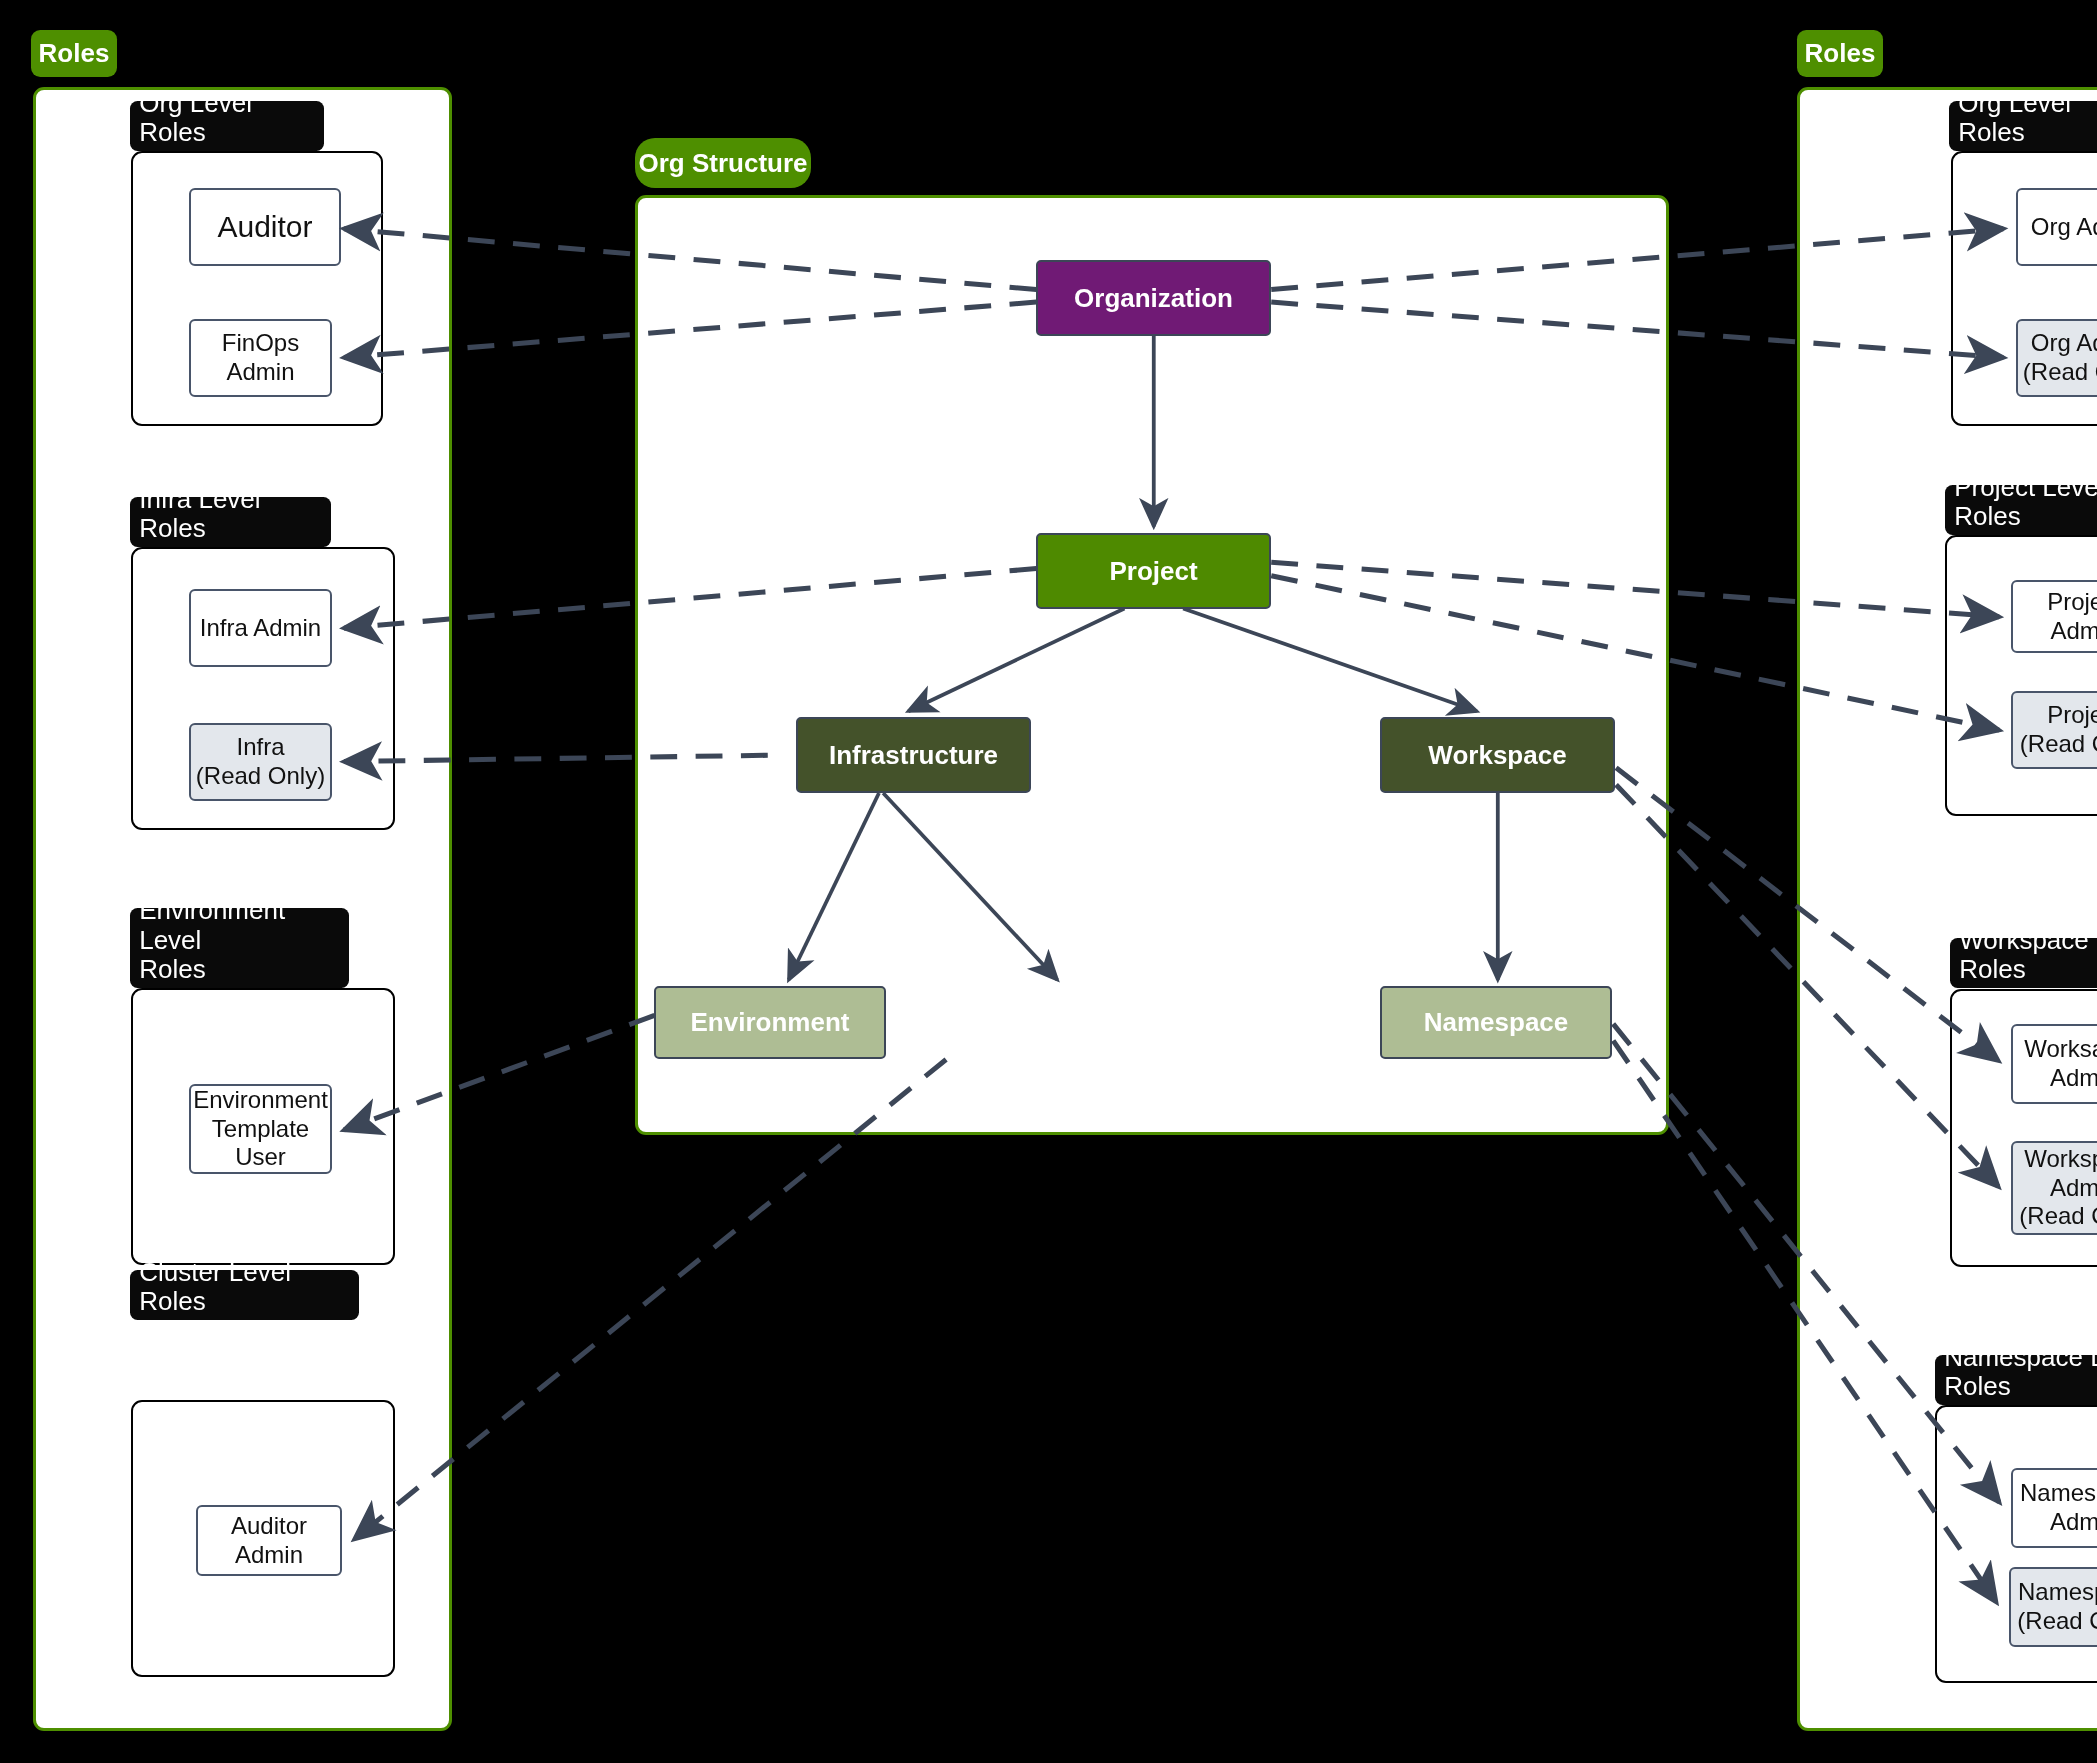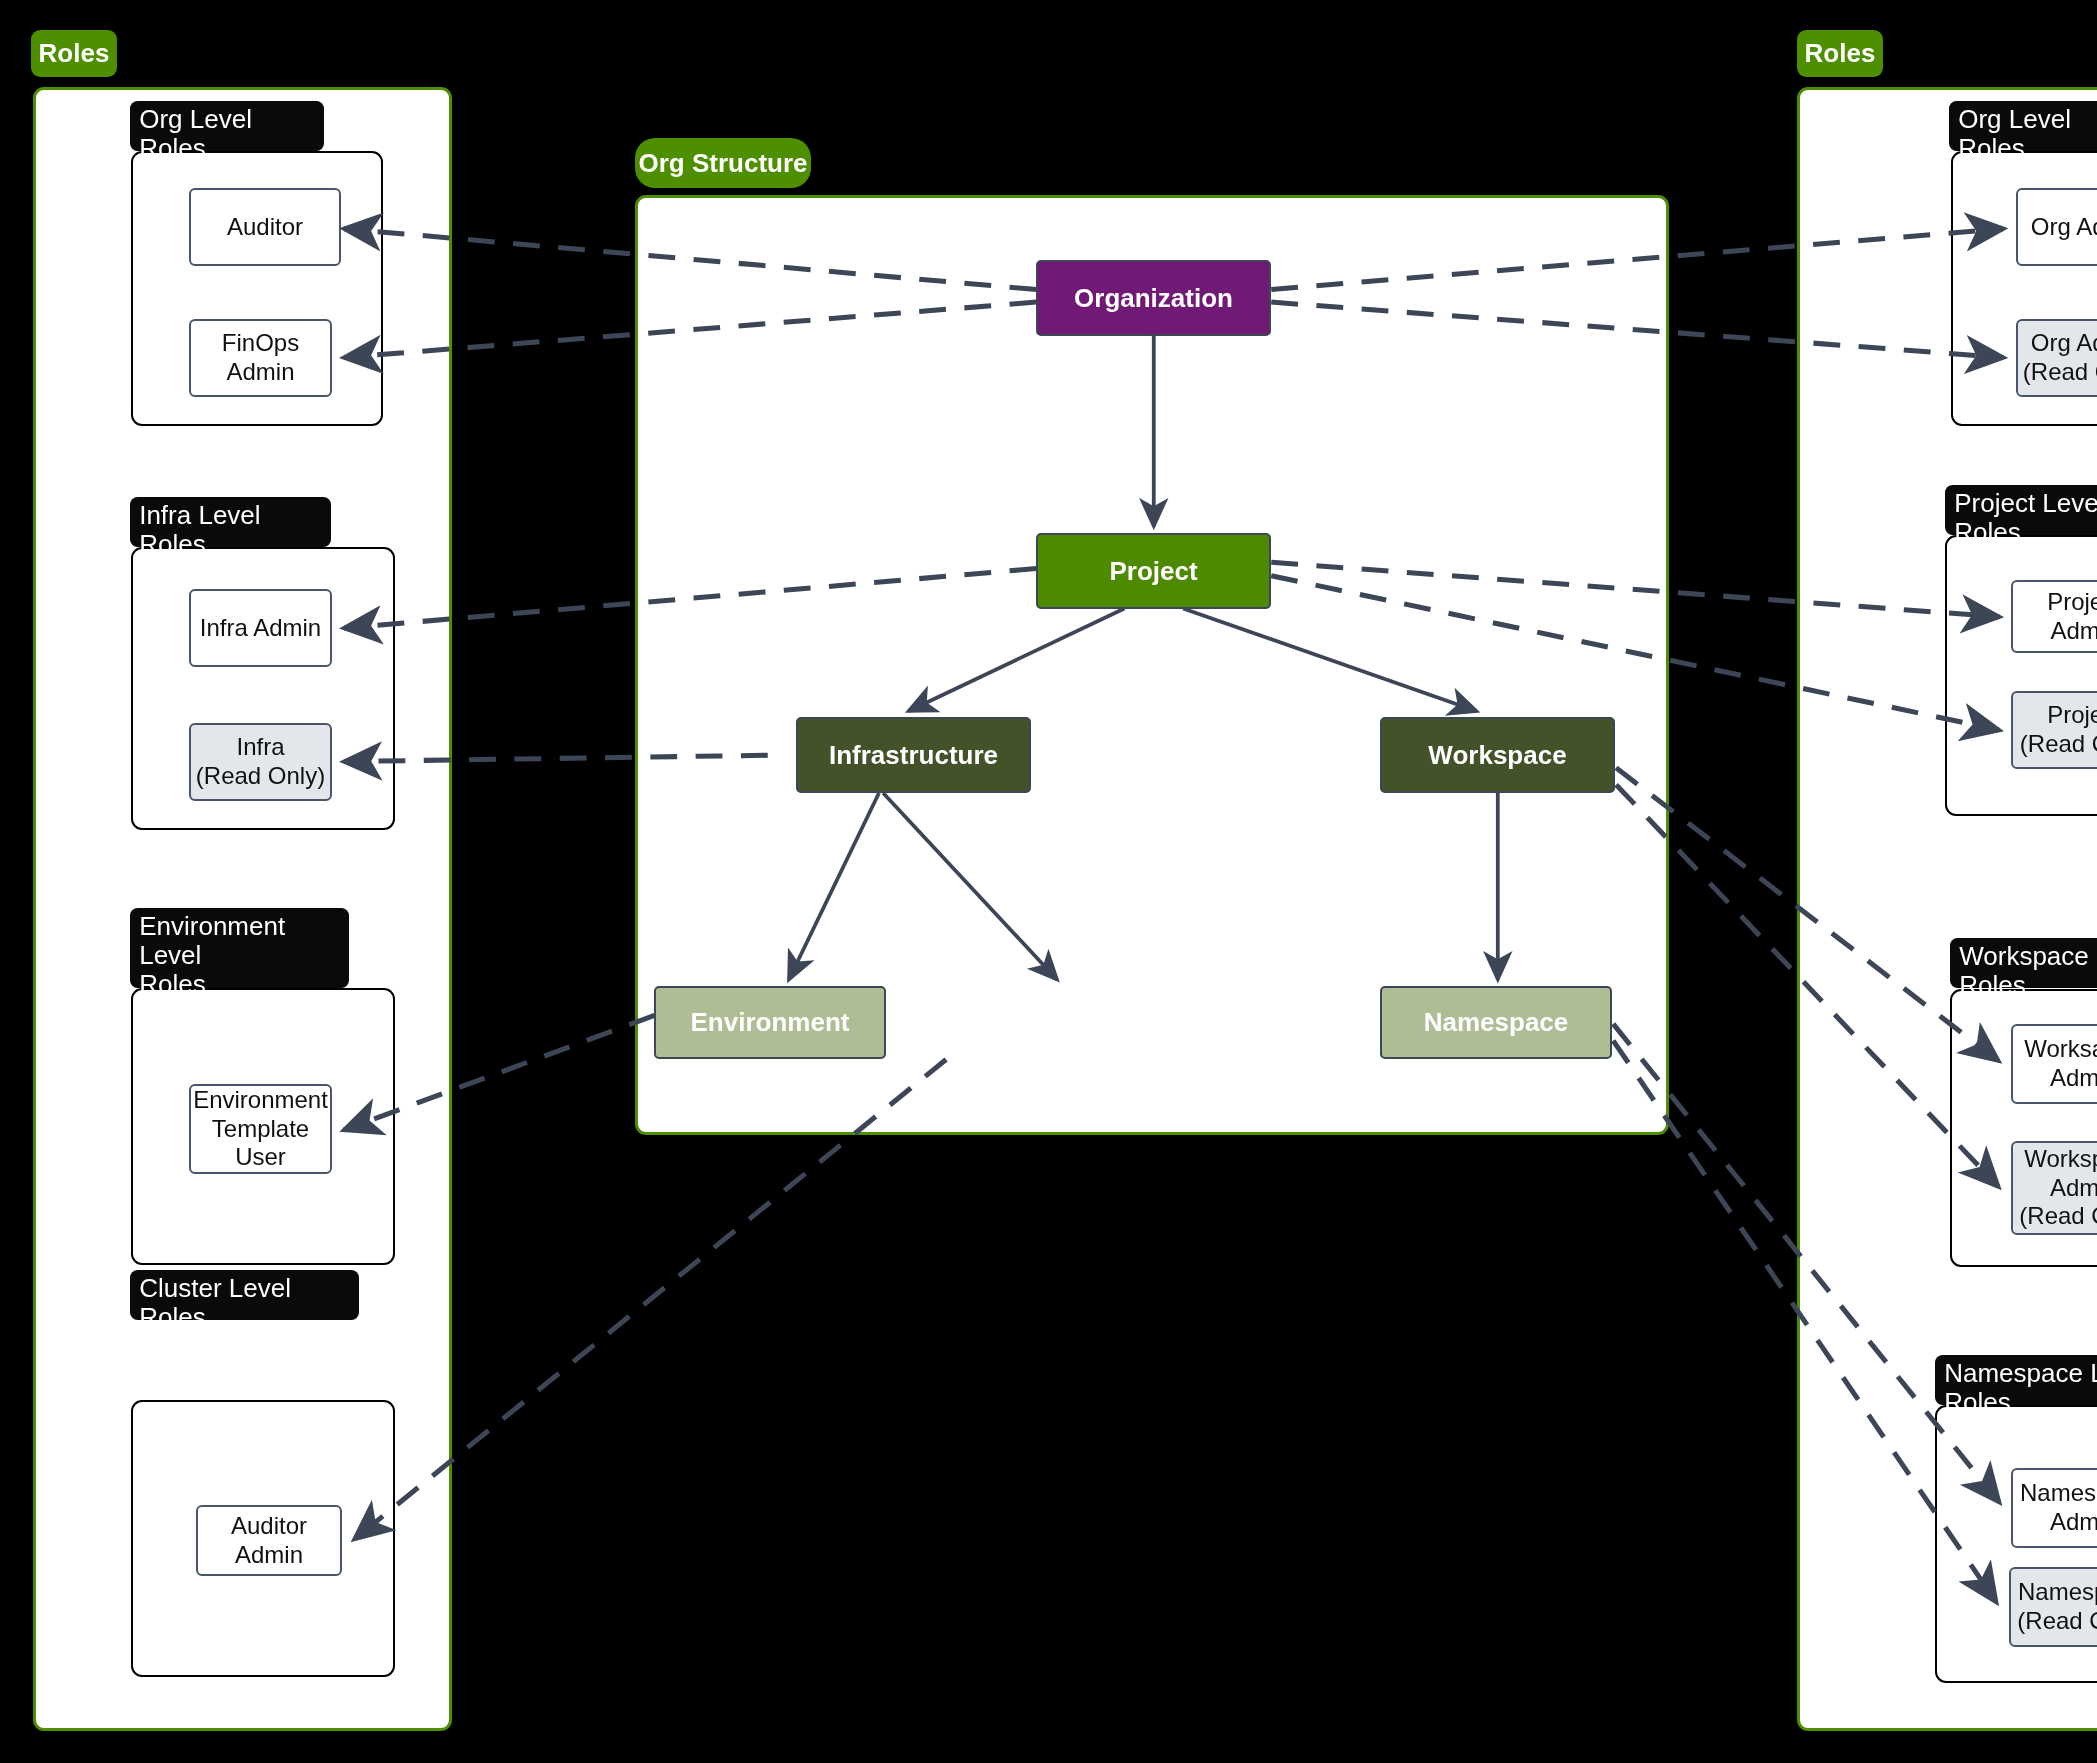--- a/index.html
+++ b/index.html
@@ -4,21 +4,21 @@
 <style>
   html,body{margin:0;padding:0;background:#000;}
   #stage{position:relative;width:2412px;height:1764px;background:#000;overflow:hidden;
          font-family:"Liberation Sans","DejaVu Sans",sans-serif;}
   svg.layer{position:absolute;left:0;top:0;width:2412px;height:1764px;overflow:visible;}
   .panel{position:absolute;background:#fff;border:3.8px solid #4E8F00;border-radius:11px;box-sizing:border-box;}
   .panel-tag{position:absolute;background:#4E8F00;color:#fff;border-radius:9.2px;
              font-weight:bold;display:flex;align-items:center;justify-content:center;
              padding:0 11px;box-sizing:border-box;white-space:nowrap;}
   .grp-tag{position:absolute;background:#0a0a0a;color:#fff;border-radius:7.6px;
-           display:flex;align-items:flex-start;padding:4.2px 9.2px;box-sizing:border-box;
+           display:flex;align-items:flex-end;padding:4.2px 9.2px;box-sizing:border-box;
            line-height:1.12;z-index:5;}
   .grp-box{position:absolute;background:#fff;border:2.9px solid #000;border-radius:11px;box-sizing:border-box;}
   .role{position:absolute;border:2.5px solid #49556A;border-radius:5.9px;background:#fff;
         color:#111;display:flex;align-items:center;justify-content:center;text-align:center;
         line-height:1.2;box-sizing:border-box;}
   .role.ro{background:#E3E7EC;}
   .node{position:absolute;border:2.9px solid #3C4657;border-radius:5px;
         display:flex;align-items:center;justify-content:center;text-align:center;
         font-weight:bold;color:#fff;box-sizing:border-box;}
   .n-org{background:#701a75;}
@@ -33,21 +33,21 @@
 
   <div class="panel-tag" style="left:31px;top:30px;width:86px;height:47px;font-size:26px;">
     <span>Roles</span>
   </div>
   <div class="panel" style="left:33px;top:87px;width:419px;height:1644px;"></div>
 
   <div class="grp-tag" style="left:130px;top:101px;width:194px;height:50px;font-size:26px;">
     <span>Org Level Roles</span>
   </div>
   <div class="grp-box" style="left:131px;top:151px;width:252px;height:275px;"></div>
-  <div class="role" style="left:189px;top:188px;width:152px;height:78px;font-size:24px;justify-content:center;">
+  <div class="role" style="left:189px;top:188px;width:152px;height:78px;font-size:30px;justify-content:center;">
     <span>Auditor</span>
   </div>
   <div class="role" style="left:189px;top:319px;width:143px;height:78px;font-size:24px;">
     <span>FinOps<br>Admin</span>
   </div>
 
   <div class="grp-tag" style="left:130px;top:497px;width:201px;height:50px;font-size:26px;">
     <span>Infra Level Roles</span>
   </div>
   <div class="grp-box" style="left:131px;top:547px;width:264px;height:283px;"></div>

